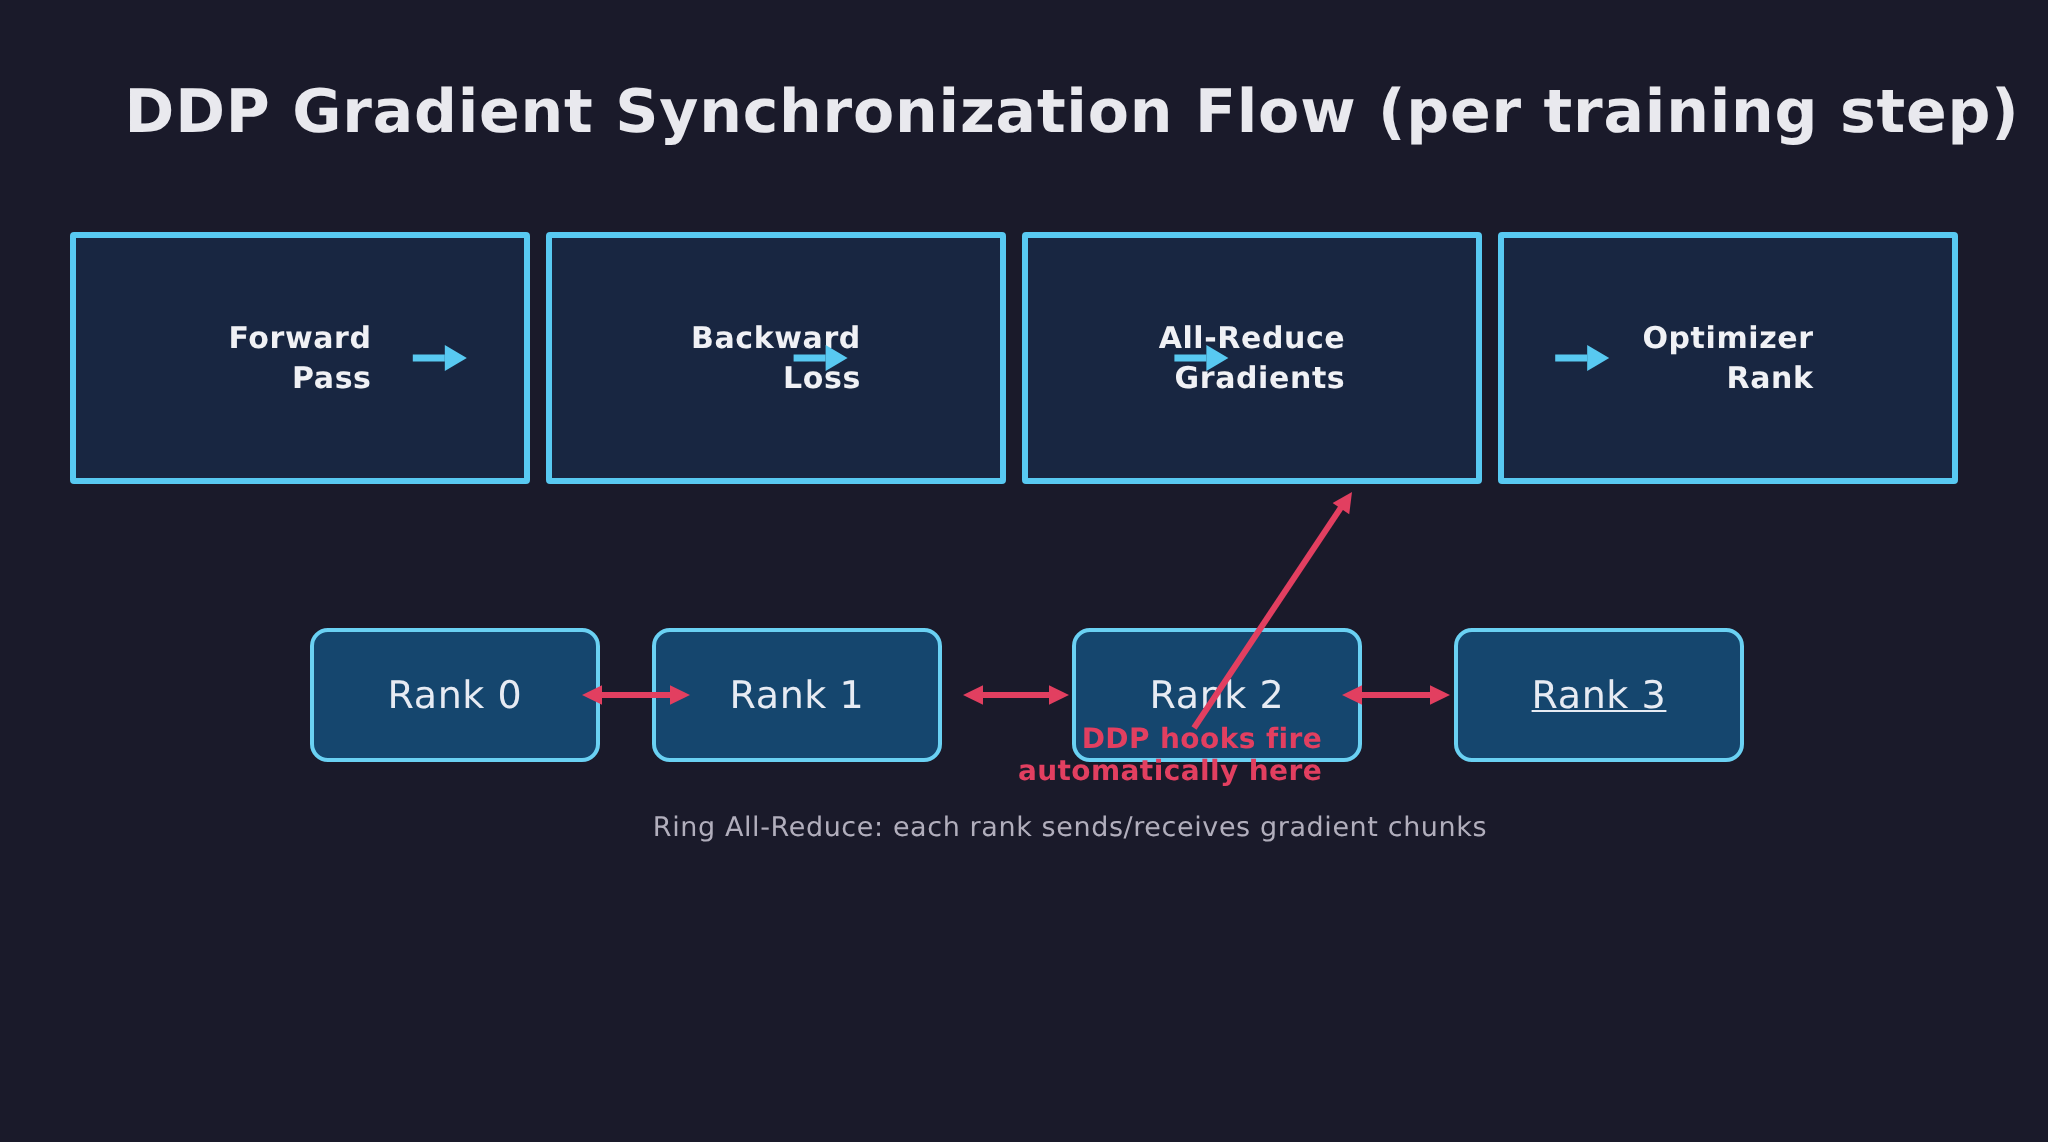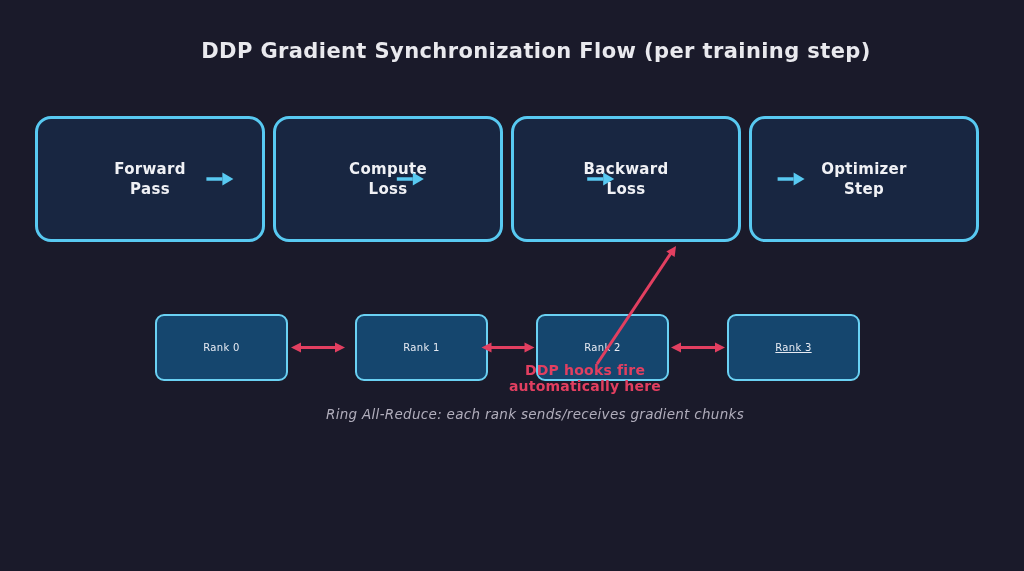--- a/index.html
+++ b/index.html
@@ -14,123 +14,122 @@
     height: 571px;
     background: var(--background, #1a1a2a);
     overflow: hidden;
   }
   .title {
     position: absolute;
     top: 39px;
     left: 536px;
     transform: translateX(-50%);
     white-space: nowrap;
-    font-size: 21px;
+    font-size: 30px;
     font-weight: bold;
     color: var(--title-text, #e9e9ee);
     letter-spacing: 0.4px;
   }
   .flow-row {
     position: absolute;
     left: 35px;
     top: 116px;
     width: 944px;
     height: 126px;
     display: flex;
     gap: 8px;
   }
   .flow-node {
     flex: 1;
     box-sizing: border-box;
     border: 3.5px solid var(--flow-box-border, #58c9f1);
-    border-radius: 16px;
+    border-radius: 2px;
     background: var(--flow-box-fill, #182641);
     display: flex;
     align-items: center;
     justify-content: center;
-    text-align: center;
+    text-align: right;
     white-space: pre-line;
     font-size: 15px;
     font-weight: bold;
     line-height: 20px;
     color: var(--flow-box-text, #f0f1f5);
     letter-spacing: 0.3px;
   }
   .rank-node {
     position: absolute;
     top: 314px;
-    width: 133px;
+    width: 145px;
     height: 67px;
     box-sizing: border-box;
     border: 2px solid var(--rank-box-border, #6ad1f3);
     border-radius: 9px;
     background: var(--rank-box-fill, #15466e);
     display: flex;
     align-items: center;
     justify-content: center;
     text-align: center;
-    font-size: 10px;
+    font-size: 19px;
     color: var(--rank-box-text, #e7ebf3);
     letter-spacing: 0.3px;
   }
   .rank-0 { left: 155px; }
-  .rank-1 { left: 355px; }
+  .rank-1 { left: 326px; }
   .rank-2 { left: 536px; }
   .rank-3 { left: 727px; text-decoration: underline; }
   .overlay {
     position: absolute;
     left: 0;
     top: 0;
     width: 1024px;
     height: 571px;
     pointer-events: none;
     z-index: 3;
   }
   .annotation {
     position: absolute;
     left: 585px;
     top: 362px;
     transform: translateX(-50%);
     z-index: 4;
-    text-align: center;
+    text-align: right;
     white-space: pre-line;
     font-size: 14px;
     font-weight: bold;
     line-height: 16px;
     color: var(--accent-red, #e23f60);
     letter-spacing: 0.2px;
   }
   .caption {
     position: absolute;
     left: 535px;
     top: 406px;
     transform: translateX(-50%);
     white-space: nowrap;
-    font-style: italic;
     font-size: 13.5px;
     color: var(--caption-text, #b1aebc);
     letter-spacing: 0.3px;
   }
 </style>
 </head>
 <body>
 
 <div class="canvas">
 
   <div class="title">DDP Gradient Synchronization Flow (per training step)</div>
 
   <div class="flow-row">
     <div class="flow-node">Forward
 Pass</div>
-    <div class="flow-node">Compute
-Loss</div>
     <div class="flow-node">Backward
 Loss</div>
+    <div class="flow-node">All-Reduce
+Gradients</div>
     <div class="flow-node">Optimizer
-Step</div>
+Rank</div>
   </div>
 
   <div class="rank-node rank-0">Rank 0</div>
   <div class="rank-node rank-1">Rank 1</div>
   <div class="rank-node rank-2">Rank 2</div>
   <div class="rank-node rank-3">Rank 3</div>
 
   <svg class="overlay" viewBox="0 0 1024 571" xmlns="http://www.w3.org/2000/svg">
 
     <g stroke="#58c9f1" fill="#58c9f1">

